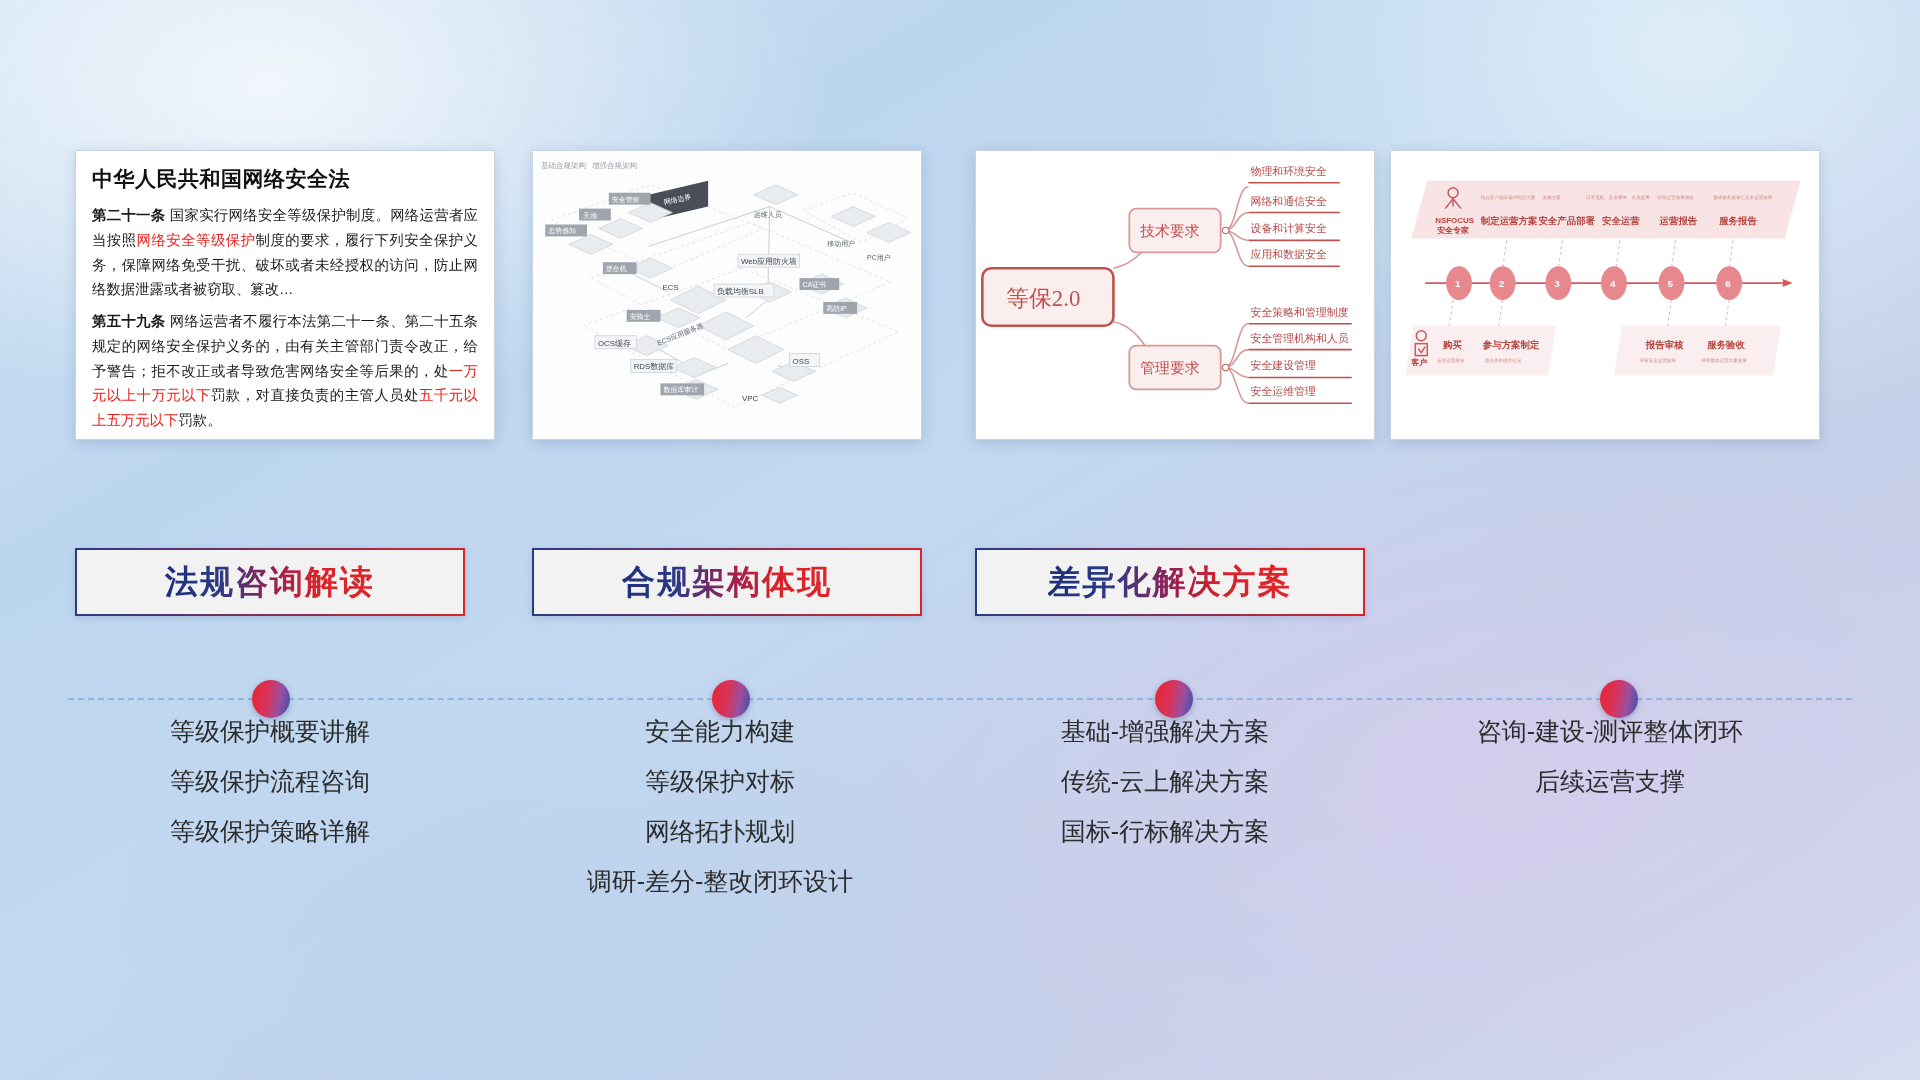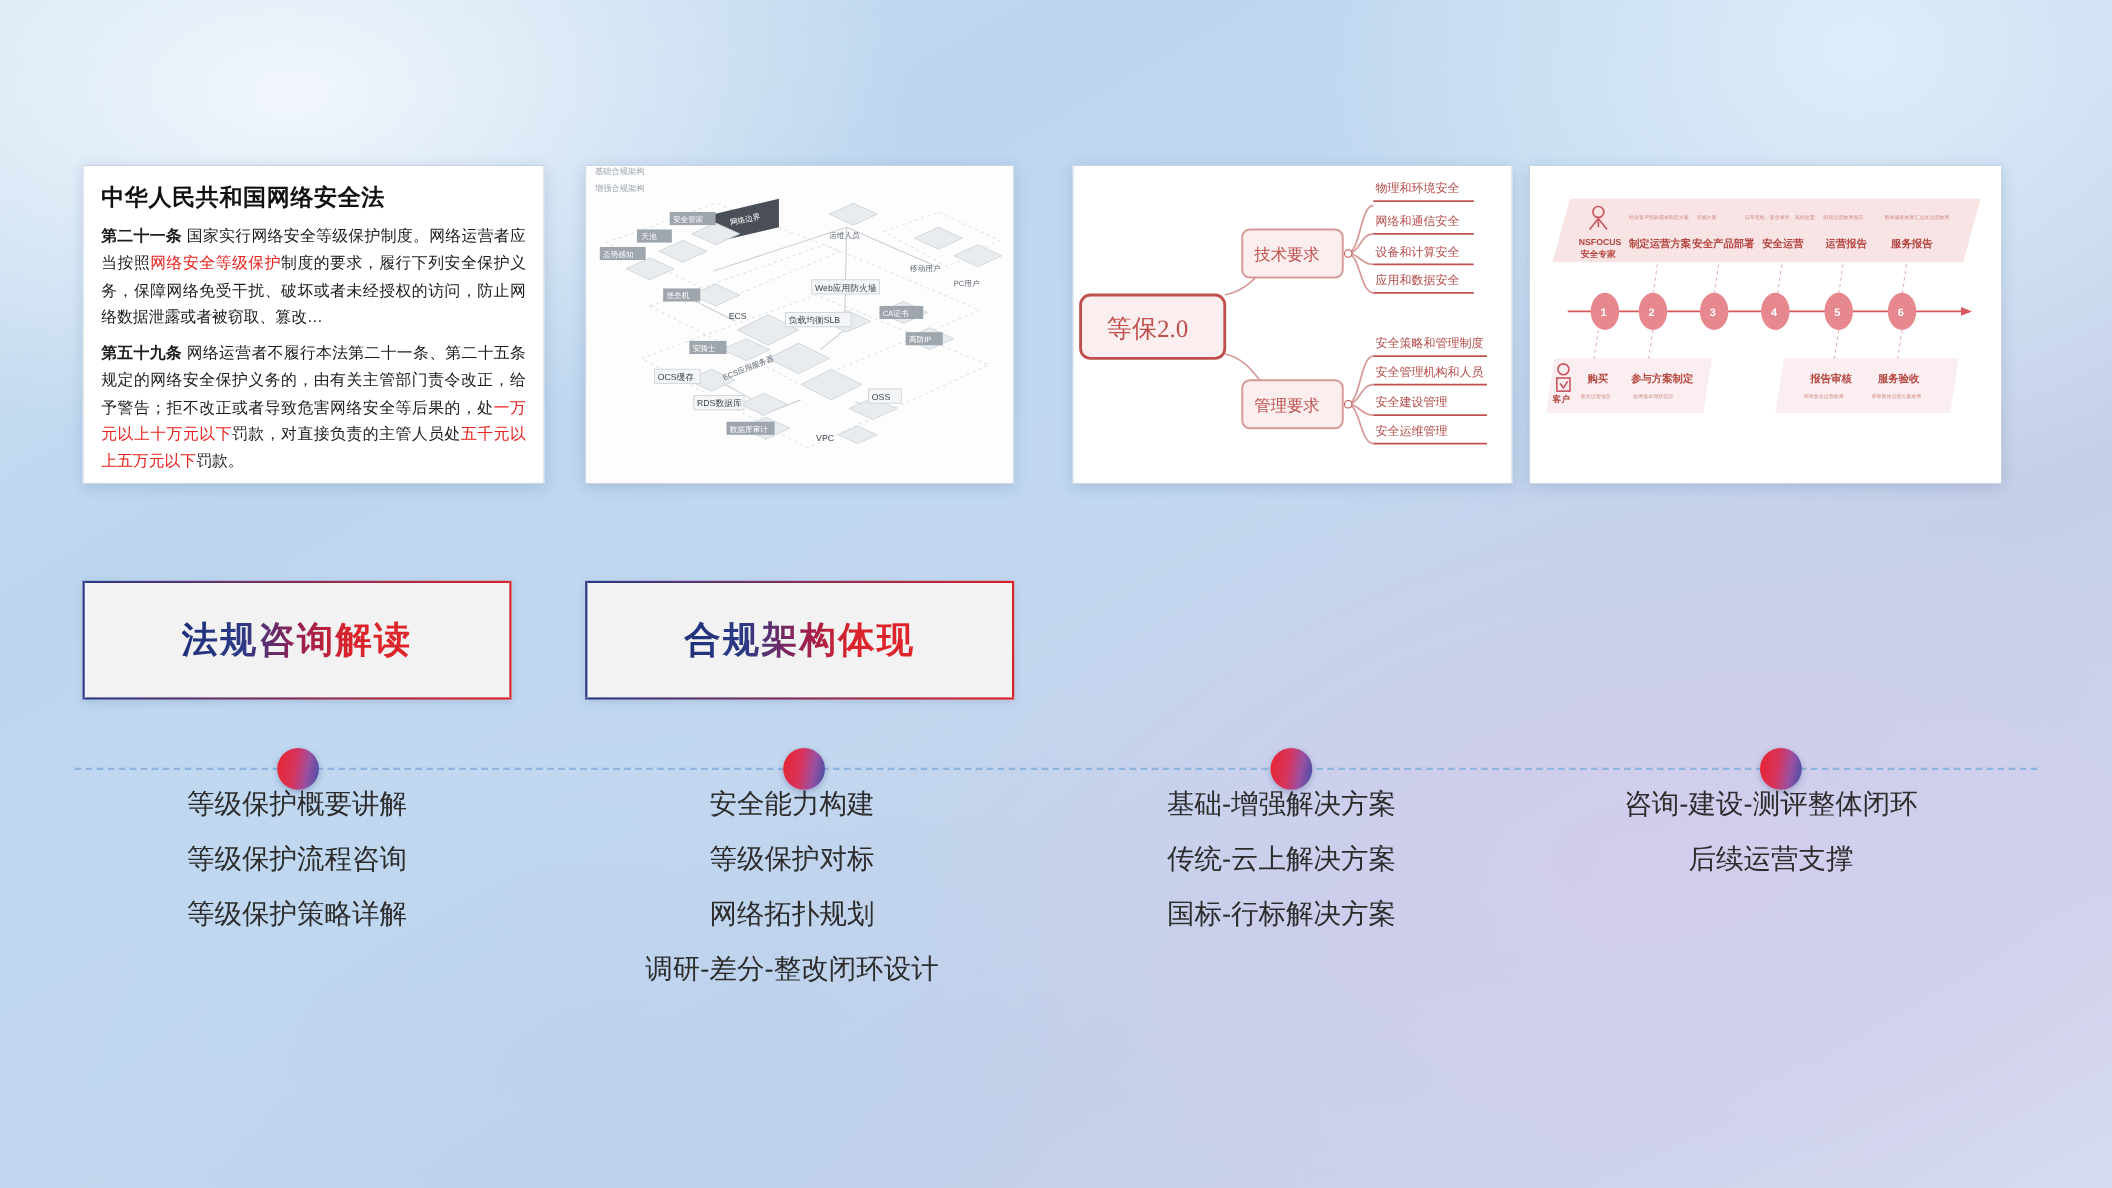--- a/index.html
+++ b/index.html
@@ -31,21 +31,21 @@
   .law { padding:14px 16px 10px; }
   .law h3 { text-align:left; font-size:21px; font-weight:bold; color:#111;
             letter-spacing:.5px; margin-bottom:10px; }
   .law p { font-size:14.4px; line-height:1.72; color:#1b1b1b; text-align:justify; }
   .law p + p { margin-top:7px; }
   .law b { font-weight:bold; }
   .law .red { color:#e8201b; }
 
   
   .arch { position:relative; width:100%; height:100%; background:#fdfdfd; }
-  .arch .tabs { position:absolute; top:0; left:8px; display:flex; gap:6px;flex-direction:column; }
+  .arch .tabs { position:absolute; top:10px; left:8px; display:flex; gap:6px; }
   .arch .tabs span { font-size:7.5px; color:#9aa3ad; }
   .arch svg { position:absolute; inset:0; width:100%; height:100%; }
   .nl { font-size:7px; fill:#5c646e; font-family:"Liberation Sans",sans-serif; }
   .nlw { font-size:7px; fill:#ffffff; font-family:"Liberation Sans",sans-serif; }
   .nlb { font-size:8px; fill:#3f464e; font-family:"Liberation Sans",sans-serif; }
 
   
   .mind { position:relative; width:100%; height:100%; background:#fff; }
   .mind svg { position:absolute; inset:0; width:100%; height:100%; }
   .mnode { font-size:15px; fill:#c0504d; font-family:"Liberation Serif",serif; }
@@ -55,21 +55,21 @@
   
   .proc { position:relative; width:100%; height:100%; background:#fff; }
   .proc svg { position:absolute; inset:0; width:100%; height:100%; }
   .pmain  { font-size:9.5px; fill:#b4453f; font-weight:bold; font-family:"Liberation Sans",sans-serif; }
   .psub   { font-size:4.6px; fill:#cf8b86; font-family:"Liberation Sans",sans-serif; }
   .pnum   { font-size:10px; fill:#ffffff; font-weight:bold; font-family:"Liberation Sans",sans-serif; }
   .prole  { font-size:8px; fill:#b4453f; font-weight:bold; font-family:"Liberation Sans",sans-serif; }
 
   
   .titlebox {
-    position:absolute; top:528px; height:108px;
+    position:absolute; top:548px; height:68px;
     background:#f2f2f2; border:2px solid; border-image:linear-gradient(90deg,#2a3a86,#d9232a) 1;
     box-shadow:0 2px 7px rgba(40,70,120,.16);
     display:flex; align-items:center; justify-content:center;
   }
   .titlebox.t1 { left:75px;   width:390px; }
   .titlebox.t2 { left:532px;  width:390px; }
   .titlebox.t3 { left:975px;  width:390px; }
   .titlebox.t4 { left:1410px; width:400px; }
   .titlebox span {
     font-size:33px; font-weight:bold; letter-spacing:2px;
@@ -331,20 +331,23 @@
       </svg>
     </div>
   </div>
 
   <div class="titlebox t1">
     <span>法规咨询解读</span>
   </div>
   <div class="titlebox t2">
     <span>合规架构体现</span>
   </div>
+  <div class="titlebox t3">
+    <span>差异化解决方案</span>
+  </div>
 
   <div class="tl-line"></div>
   <div class="dot d1"></div>
   <div class="dot d2"></div>
   <div class="dot d3"></div>
   <div class="dot d4"></div>
 
   <ul class="list l1">
     <li>等级保护概要讲解</li>
     <li>等级保护流程咨询</li>

